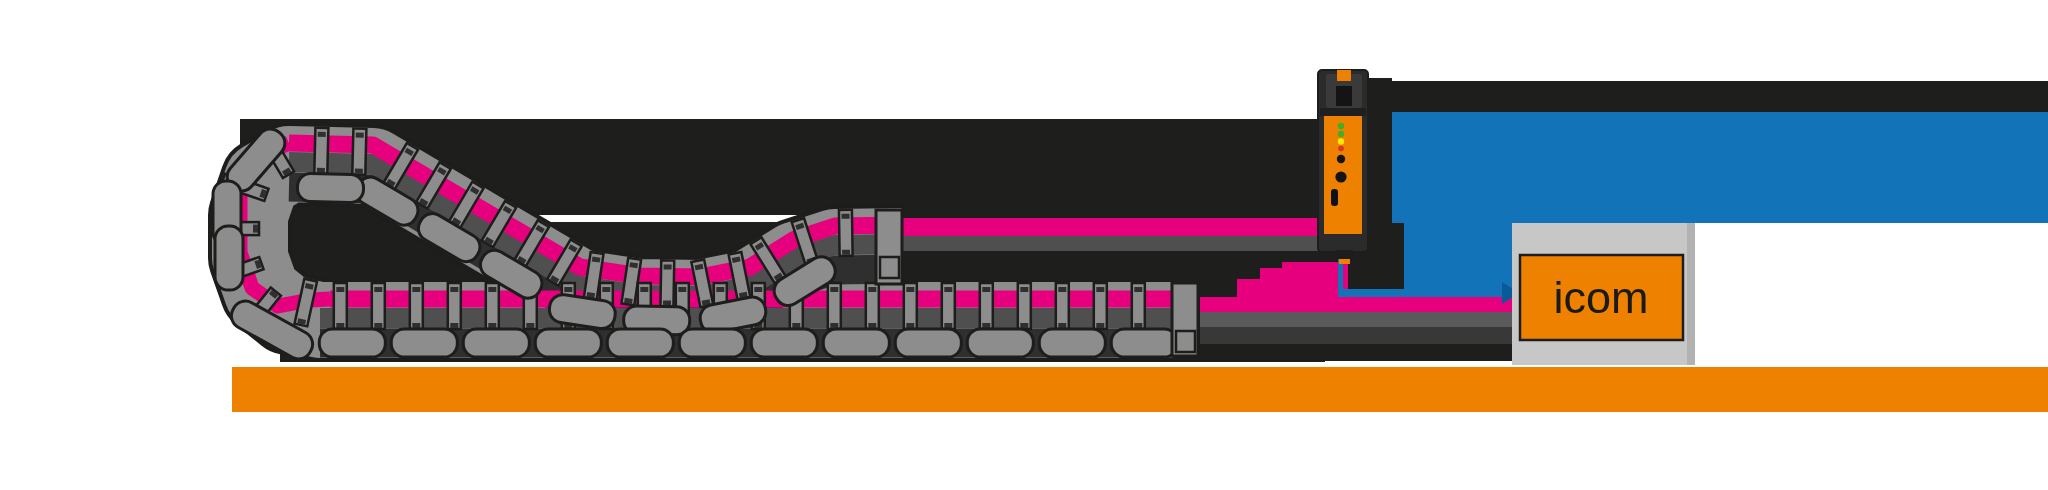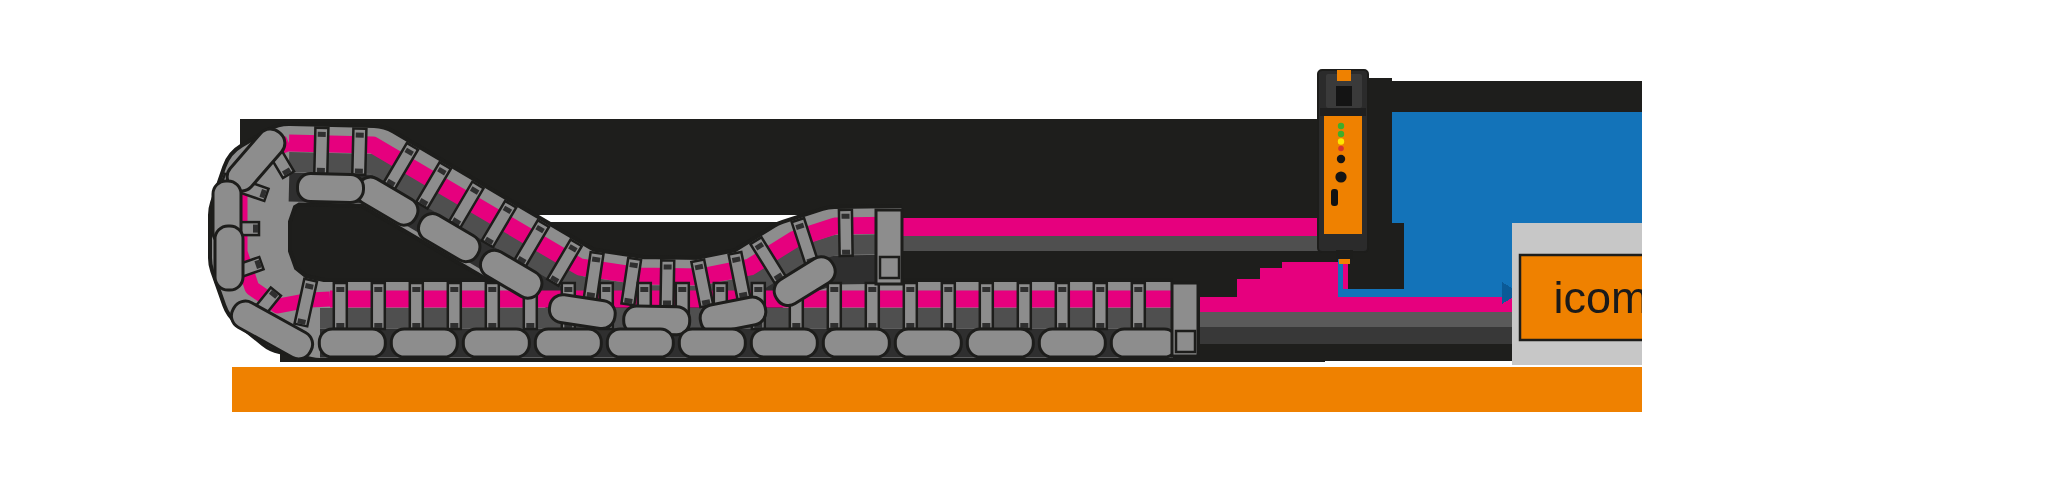--- a/index.html
+++ b/index.html
@@ -1,18 +1,18 @@
 <!DOCTYPE html>
 <html><head>
 <meta charset="utf-8">
 <style>
   html,body{margin:0;padding:0;background:#ffffff;}
   .stage{
     position:relative;
-    width:1642px;height:490px;
+    width:2048px;height:490px;
     background:#ffffff;
     overflow:hidden;
     font-family:"Liberation Sans", sans-serif;
   }
   svg{display:block;}
   text.icom-text{
     font-family:"Liberation Sans", sans-serif;
     font-size:45px;
     fill:#1a1a1a;
   }

